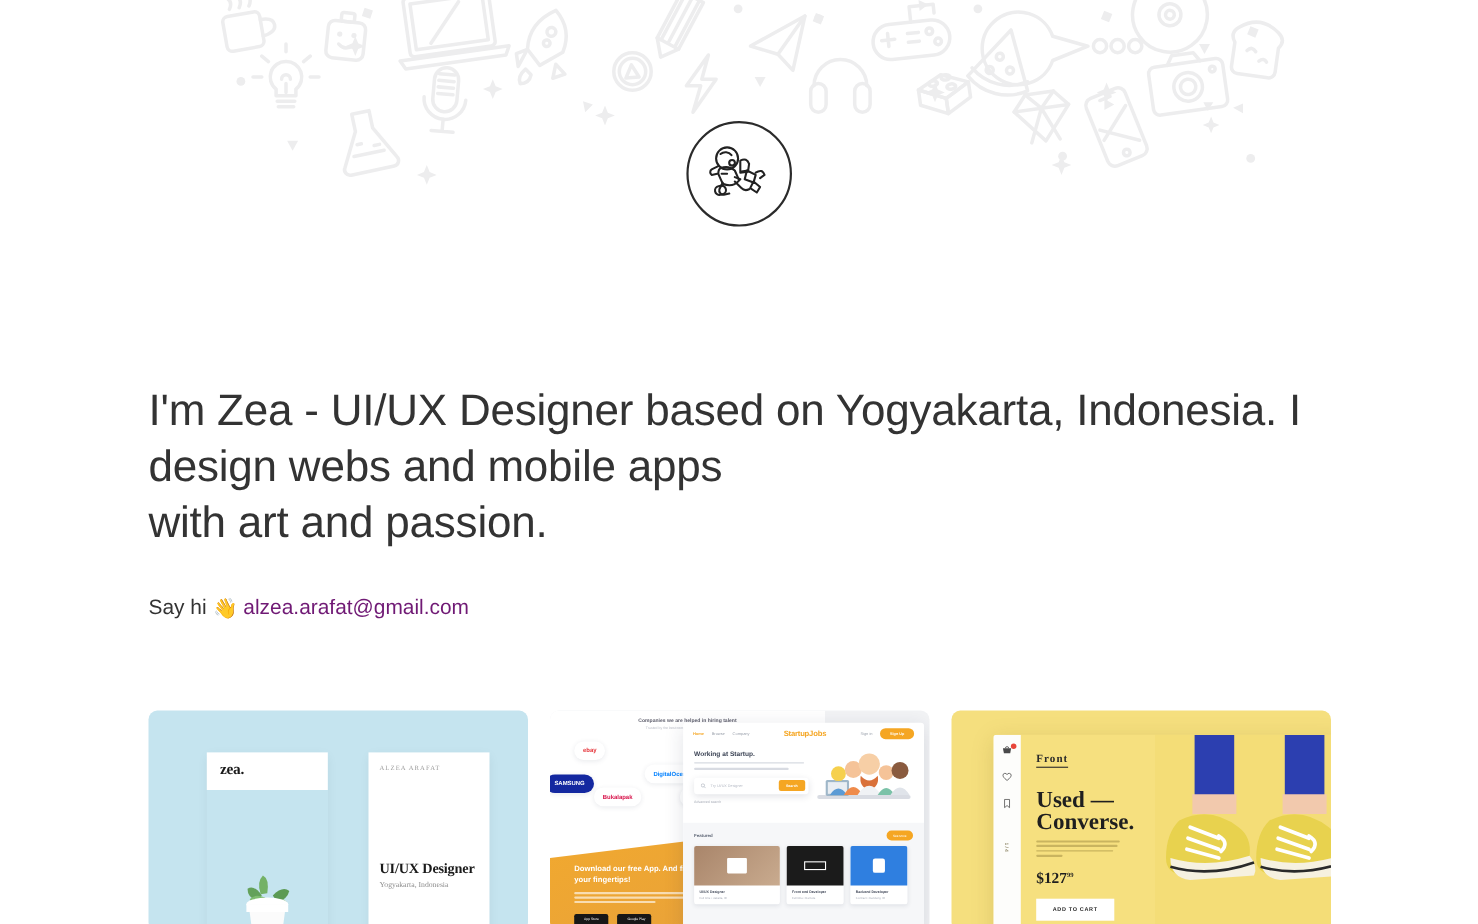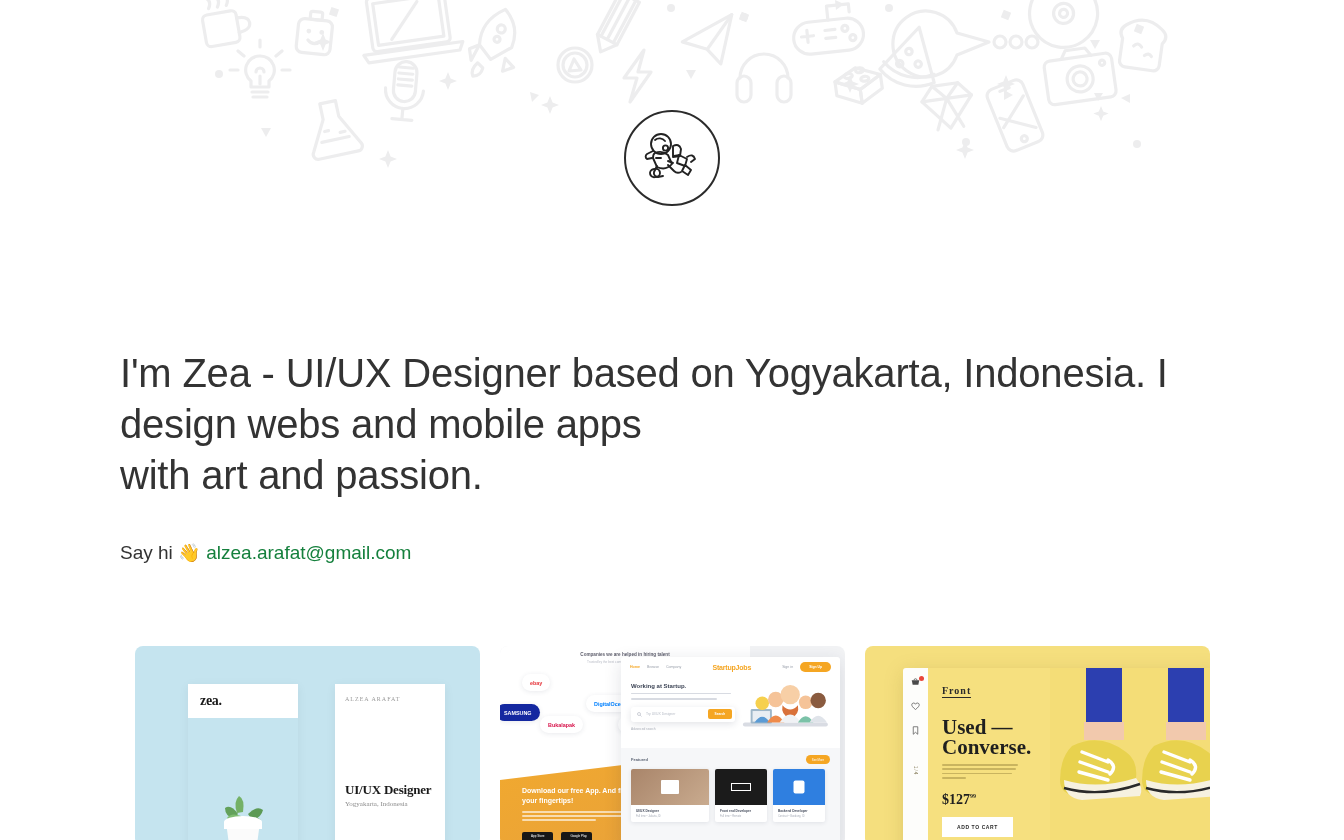--- a/index.html
+++ b/index.html
@@ -49,21 +49,21 @@
     border: 2px solid #2b2b2b;
     display: flex;
     align-items: center;
     justify-content: center;
     background: #fff;
   }
 
   
   .content {
     position: absolute;
-    left: 120px;
+    left: 135px;
     top: 348px;
     width: 1080px;
   }
   .headline {
     font-size: 40px;
     line-height: 51px;
     font-weight: 400;
     color: #333333;
     letter-spacing: -0.2px;
     white-space: pre-line;
@@ -77,21 +77,21 @@
     align-items: center;
     gap: 0;
   }
   .say-hi { color: #333333; }
   .wave-emoji {
     font-size: 18px;
     margin: 0 5px 0 6px;
     display: inline-block;
   }
   .email-link {
-    color: #15803d;
+    color: #701a75;
     text-decoration: none;
     font-size: 19px;
     text-align: center;
   }
 
   
   .cards {
     position: absolute;
     left: 135px;
     top: 646px;

